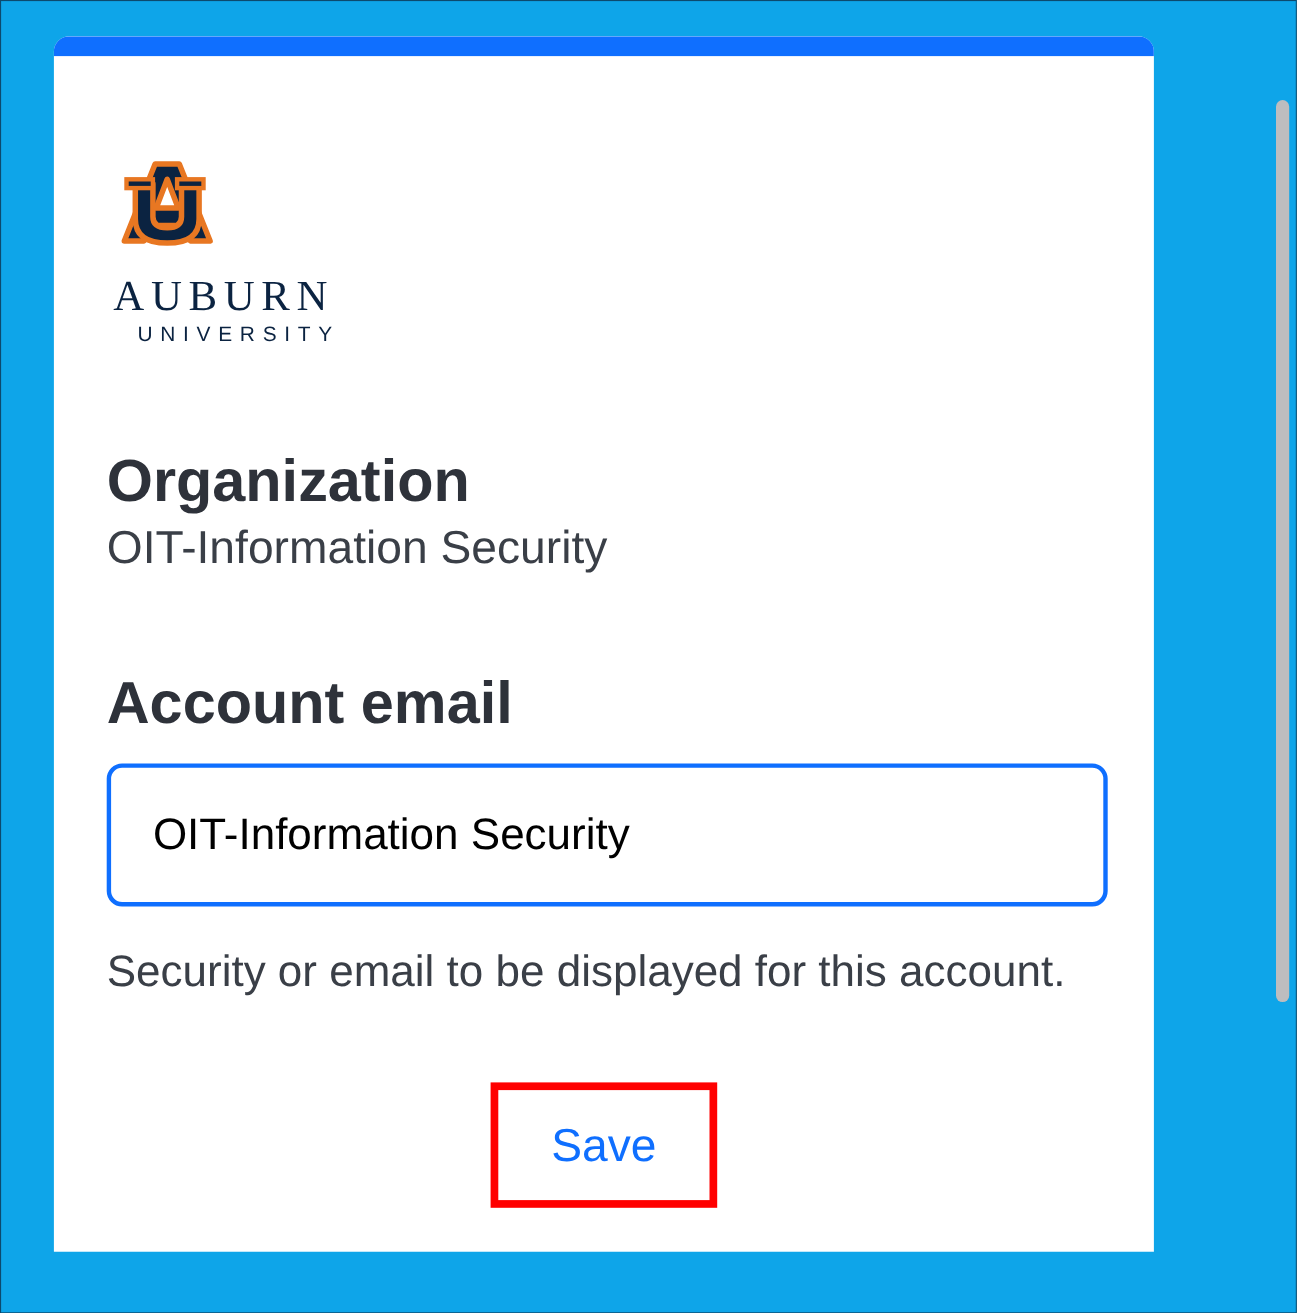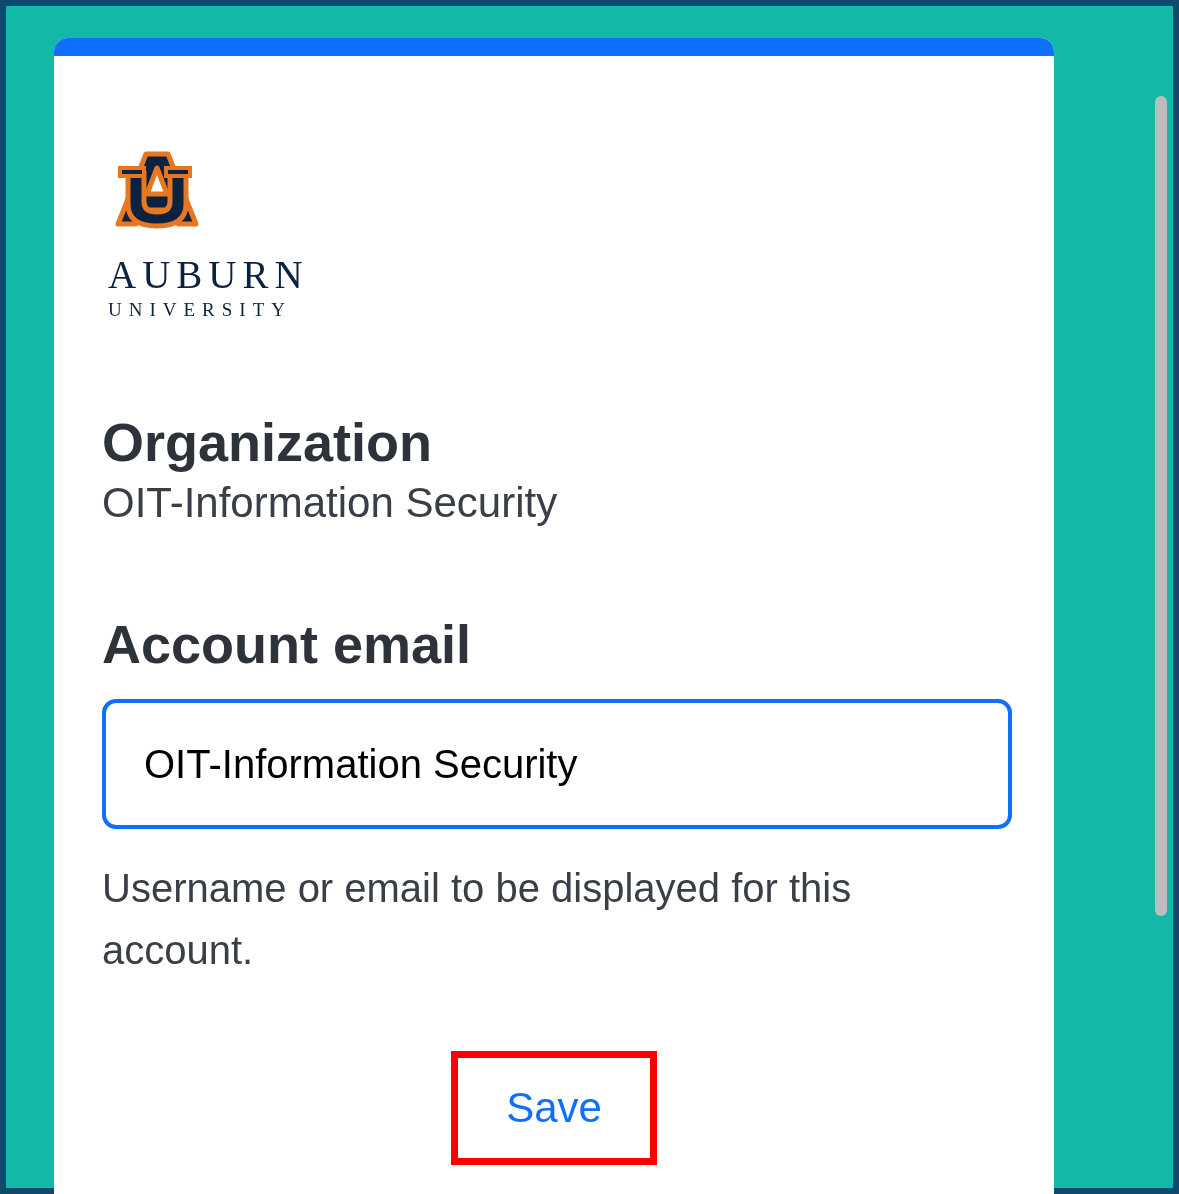--- a/index.html
+++ b/index.html
@@ -14,22 +14,22 @@
       height: 1194px;
       position: relative;
       overflow: hidden;
     }
     .outer-frame {
       position: absolute;
       left: 0;
       top: 0;
       width: 1179px;
       height: 1194px;
-      border: 6px solid #0c4a6e;
-      background: #14b8a6;
+      border: 1px solid #0c4a6e;
+      background: #0ea5e9;
     }
     .scrollbar-track {
       position: absolute;
       right: 6px;
       top: 90px;
       width: 12px;
       height: 820px;
       background: #bdbdbf;
       border-radius: 6px;
     }
@@ -64,21 +64,22 @@
       font-weight: 400;
       margin-top: 18px;
       font-family: "Times New Roman", Georgia, serif;
     }
     .logo-text-university {
       font-size: 19px;
       letter-spacing: 7px;
       color: #0b2341;
       font-weight: 400;
       margin-top: 2px;
-      font-family: Liberation Serif, serif;
+      margin-left: 22px;
+      font-family: Liberation Sans, sans-serif;
     }
     .section-label {
       font-size: 54px;
       font-weight: 700;
       color: #2e323a;
       margin-bottom: 6px;
     }
     .section-value {
       font-size: 42px;
       font-weight: 400;
@@ -156,21 +157,21 @@
       <div>
         <div class="section-label">Organization</div>
         <div class="section-value">OIT-Information Security</div>
       </div>
 
       <div>
         <div class="section-label">Account email</div>
         <div class="input-wrap">
           <input type="text" class="text-input" value="OIT-Information Security" style="">
         </div>
-        <div class="help-text">Username or email to be displayed for this account.</div>
+        <div class="help-text">Security or email to be displayed for this account.</div>
       </div>
 
       <div class="save-button-wrap">
         <button class="save-button">Save</button>
       </div>
 
     </div>
   </div>
 
 </div>

